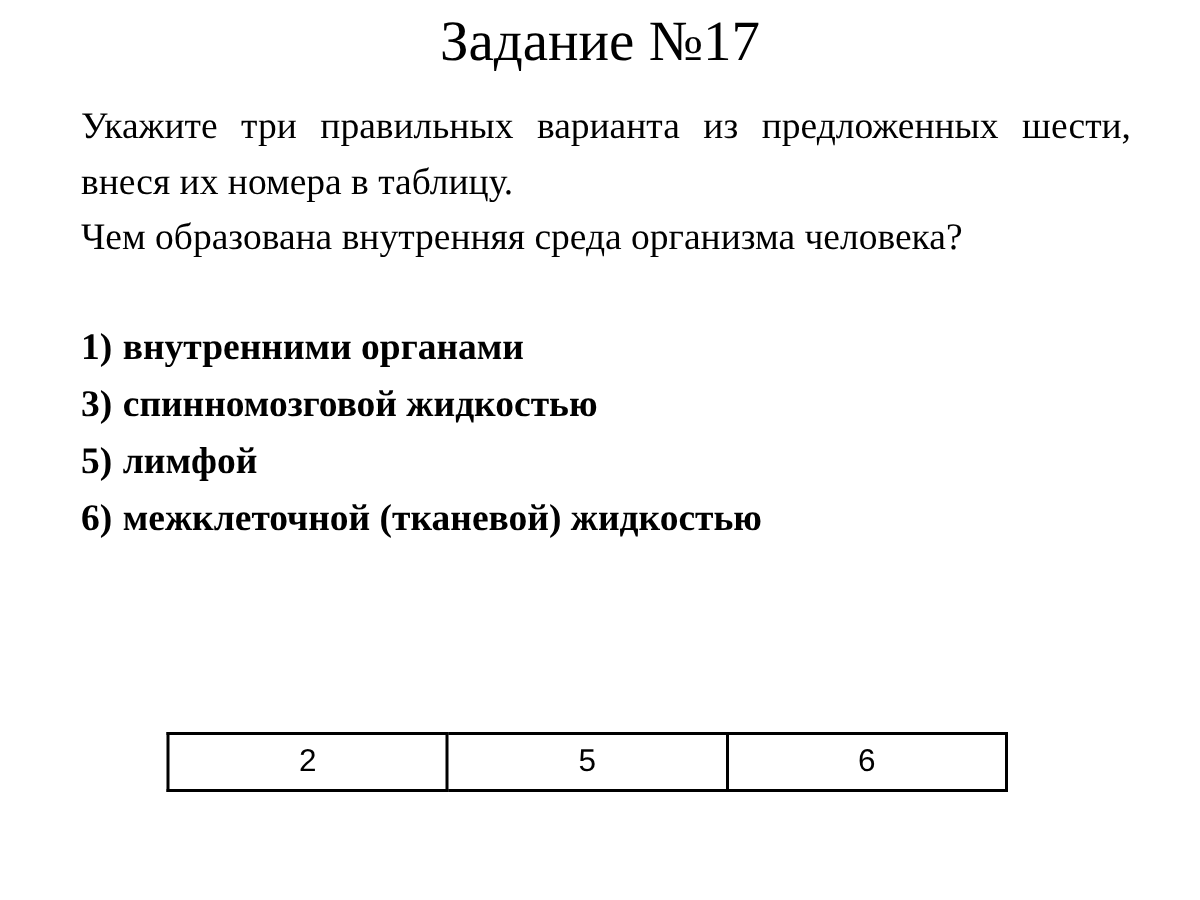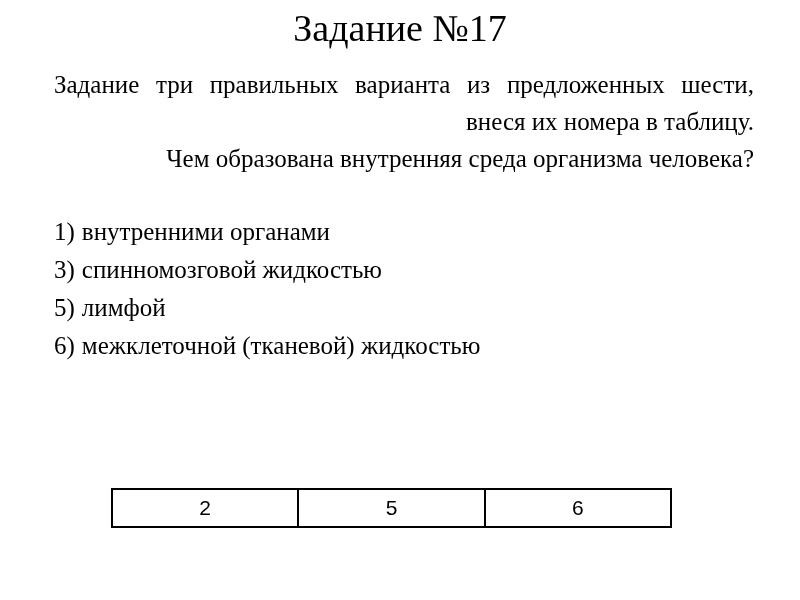--- a/index.html
+++ b/index.html
@@ -25,30 +25,30 @@
   }
   .content {
     position: absolute;
     left: 54px;
     top: 66px;
     width: 700px;
   }
   .para {
     font-size: 25px;
     line-height: 37px;
-    text-align: right;
   }
   .justify-full {
     text-align: justify;
     text-align-last: justify;
   }
   .options {
     list-style: none;
     margin: 36px 0 4px 0;
     padding: 0;
+    font-weight: bold;
   }
   .option {
     font-size: 25px;
     line-height: 38px;
     white-space: nowrap;
   }
   .opt-text { margin-left: 7px; }
   .answer-table {
     position: absolute;
     left: 111px;
@@ -69,21 +69,21 @@
 </style>
 </head>
 <body>
 
 <div class="slide">
 
   <h1 class="title">Задание №17</h1>
 
   <div class="content">
 
-    <div class="para justify-full">Задание три правильных варианта из предложенных шести,</div>
+    <div class="para justify-full">Укажите три правильных варианта из предложенных шести,</div>
 
     <div class="para">внеся их номера в таблицу.</div>
 
     <div class="para">Чем образована внутренняя среда организма человека?</div>
 
     <ul class="options">
       <li class="option">
         <span>1)</span><span class="opt-text">внутренними органами</span>
       </li>
       <li class="option">

